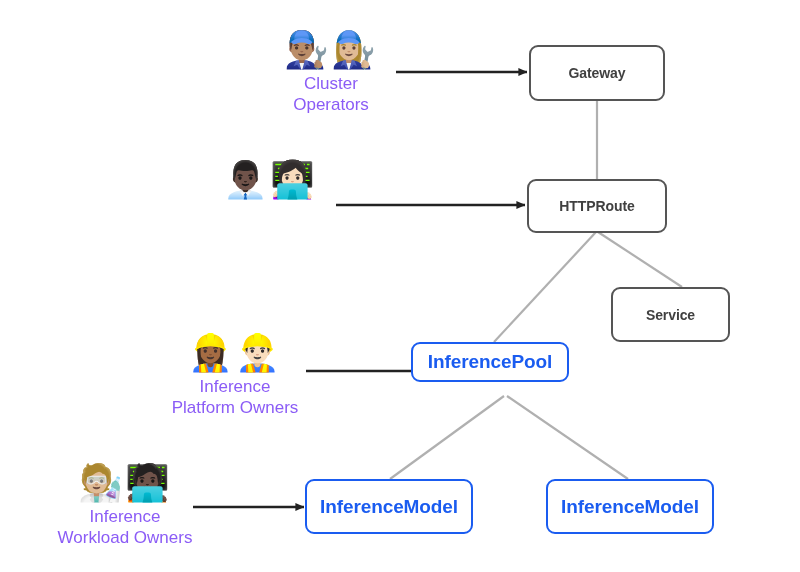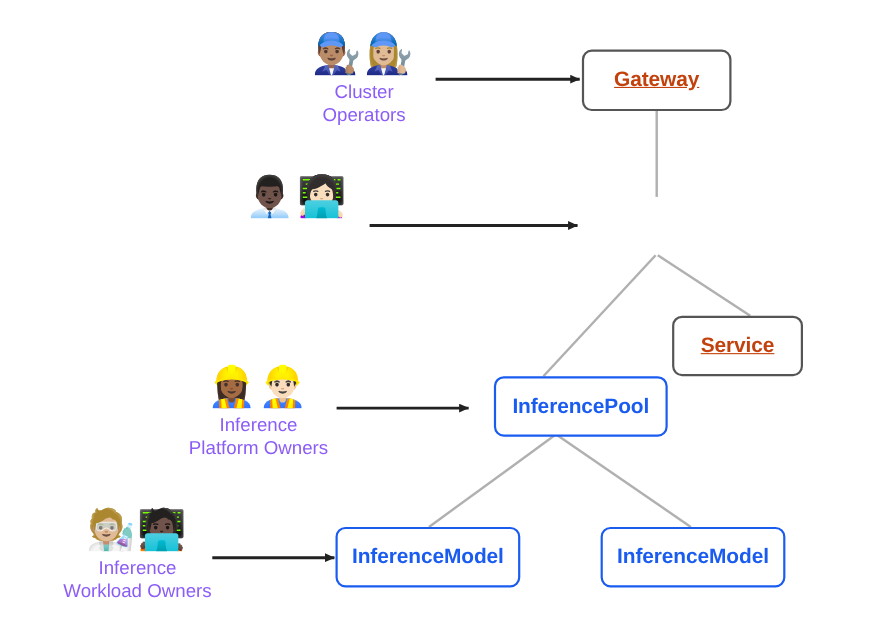--- a/index.html
+++ b/index.html
@@ -36,23 +36,22 @@
     align-items: center;
     justify-content: center;
     border-radius: 9px;
     background: #ffffff;
     font-weight: bold;
     letter-spacing: -0.1px;
     white-space: nowrap;
   }
   .node.core {
     border: 2px solid #555555;
-    color: #c2410c;
-    font-size: 19px;
-    text-decoration: underline;
+    color: #404040;
+    font-size: 14px;
   }
   .node.ext {
     border: 2.5px solid #1a5cf0;
     color: #1a5cf0;
     font-size: 19px;
   }
 
   
   .persona {
     position: absolute;
@@ -103,26 +102,29 @@
     <line x1="396" y1="72" x2="527" y2="72" stroke="#222222" stroke-width="2.6" marker-end="url(#arrowhead)"></line>
     <line x1="336" y1="205" x2="525" y2="205" stroke="#222222" stroke-width="2.6" marker-end="url(#arrowhead)"></line>
     <line x1="306" y1="371" x2="426" y2="371" stroke="#222222" stroke-width="2.6" marker-end="url(#arrowhead)"></line>
     <line x1="193" y1="507" x2="304" y2="507" stroke="#222222" stroke-width="2.6" marker-end="url(#arrowhead)"></line>
   </svg>
 
   <div class="node core" style="left:529px; top:45px; width:136px; height:56px;">
     <span>Gateway</span>
   </div>
 
+  <div class="node core" style="left:527px; top:179px; width:140px; height:54px;">
+    <span>HTTPRoute</span>
+  </div>
 
   <div class="node core" style="left:611px; top:287px; width:119px; height:55px;">
     <span>Service</span>
   </div>
 
-  <div class="node ext" style="left:449px; top:342px; width:158px; height:55px;">
+  <div class="node ext" style="left:411px; top:342px; width:158px; height:40px;">
     <span>InferencePool</span>
   </div>
 
   <div class="node ext" style="left:305px; top:479px; width:168px; height:55px;">
     <span>InferenceModel</span>
   </div>
 
   <div class="node ext" style="left:546px; top:479px; width:168px; height:55px;">
     <span>InferenceModel</span>
   </div>

